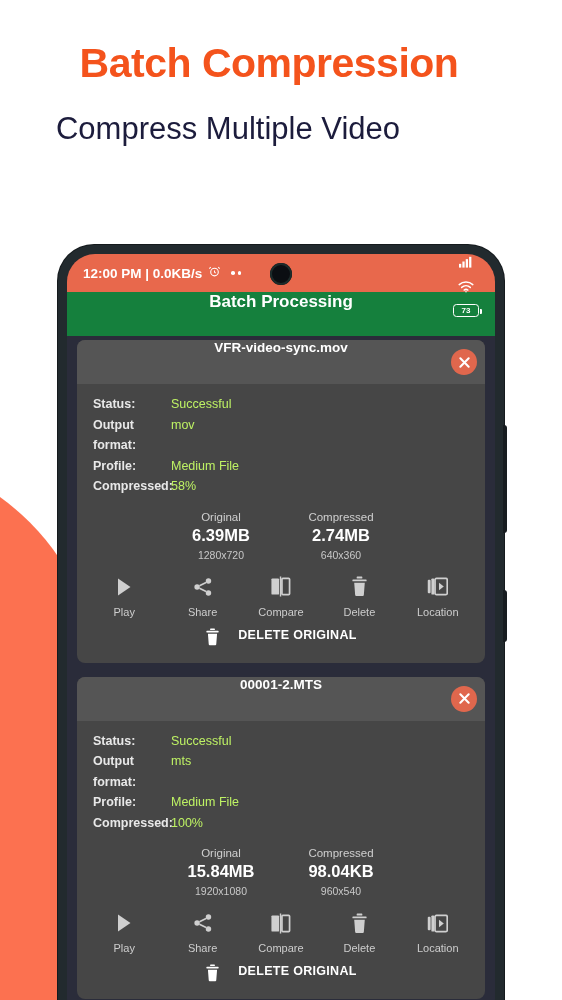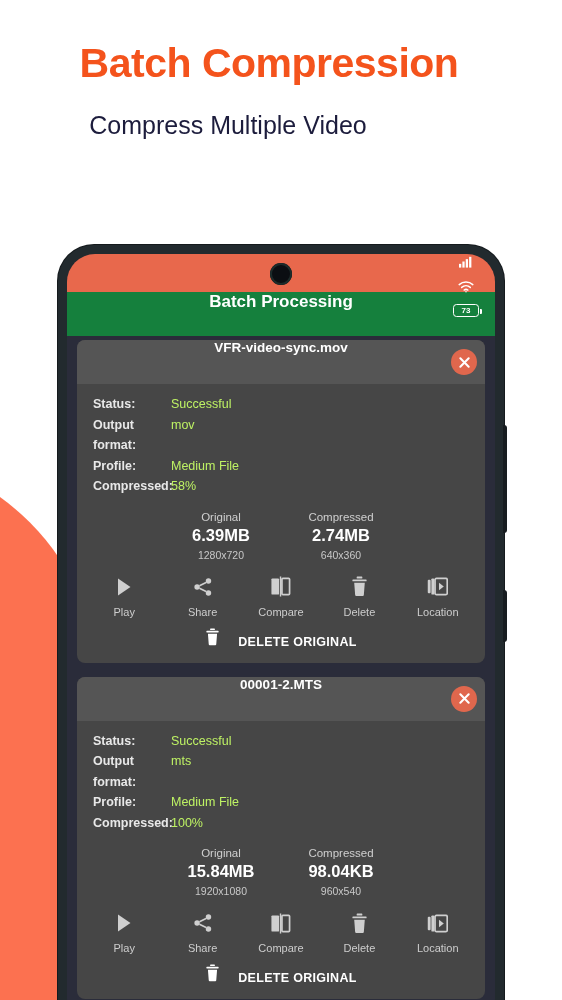--- a/index.html
+++ b/index.html
@@ -26,21 +26,21 @@
     position:absolute; top:40px; left:0; width:538px;
     text-align:center;
     font-size:41px; font-weight:bold;
     color:#f4531c;
     letter-spacing:-0.5px;
     z-index:3;
   }
   .subline {
     position:absolute; top:108px; left:0; width:456px;
     text-align:center;
-    font-size:25px; font-weight:normal;
+    font-size:31px; font-weight:normal;
     color:#1c1c3c;
     line-height:1.38;
     z-index:3;
   }
 
   
   .phone {
     position:absolute;
     left:58px; top:245px;
     width:446px; height:790px;
@@ -175,21 +175,21 @@
     justify-content:space-around;
     align-items:flex-start;
     margin-top:14px;
     padding:0 8px;
   }
   .action { width:70px; text-align:center; }
   .action .ic { height:24px; display:flex; align-items:center; justify-content:center; }
   .action .lb { font-size:11px; color:#cdcdcd; margin-top:7px; }
 
   .delete-original {
-    display:flex; align-items:flex-end; justify-content:center;
+    display:flex; align-items:flex-start; justify-content:center;
     gap:18px;
     margin-top:10px;
     padding-bottom:14px;
     color:#ffffff;
     font-size:12.5px;
     font-weight:bold;
     letter-spacing:0.3px;
   }
 </style>
 </head>
@@ -202,20 +202,34 @@
   <div>Compress Multiple Video</div>
 </div>
 
 <div class="phone">
   <div class="side-btn b1"></div>
   <div class="side-btn b2"></div>
 
   <div class="phone-inner">
 
     <div class="statusbar">
+      <div class="sb-left">
+        <span>12:00 PM | 0.0KB/s</span>
+        <span>
+          <svg width="13" height="13" viewBox="0 0 24 24" fill="none" stroke="#fff" stroke-width="2">
+            <circle cx="12" cy="13" r="7"></circle>
+            <path d="M12 10v3l2 2"></path>
+            <path d="M5 4 2.5 6.5M19 4l2.5 2.5"></path>
+          </svg>
+        </span>
+        <span class="dots">
+            <i></i>
+            <i></i>
+          </span>
+      </div>
 
       <div class="punch"></div>
 
       <div class="sb-right">
         <span>
           <svg width="15" height="13" viewBox="0 0 16 13">
             <rect x="0" y="9" width="2.4" height="4" fill="#fff"></rect>
             <rect x="3.6" y="6.5" width="2.4" height="6.5" fill="#fff"></rect>
             <rect x="7.2" y="4" width="2.4" height="9" fill="#fff"></rect>
             <rect x="10.8" y="1.5" width="2.4" height="11.5" fill="#fff"></rect>

